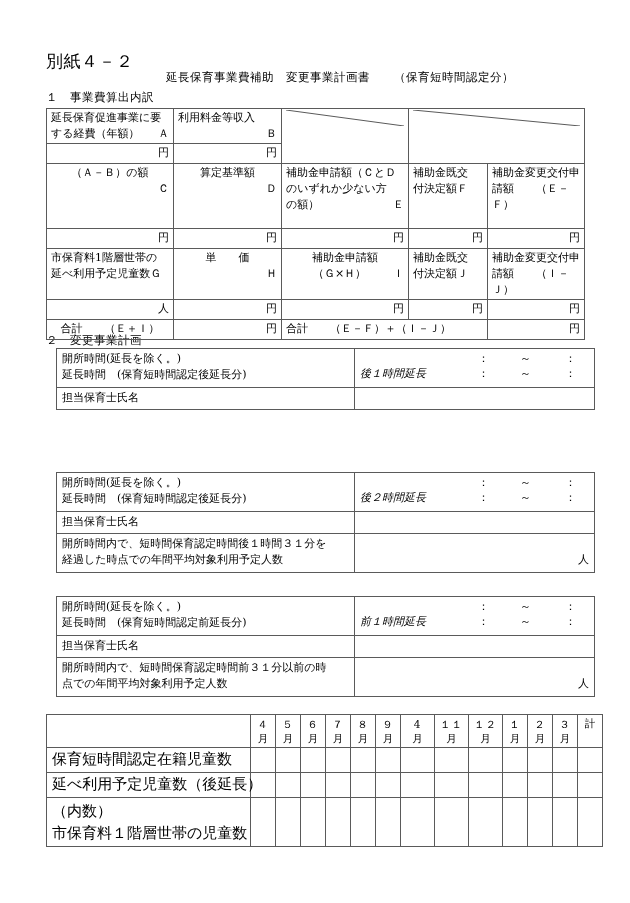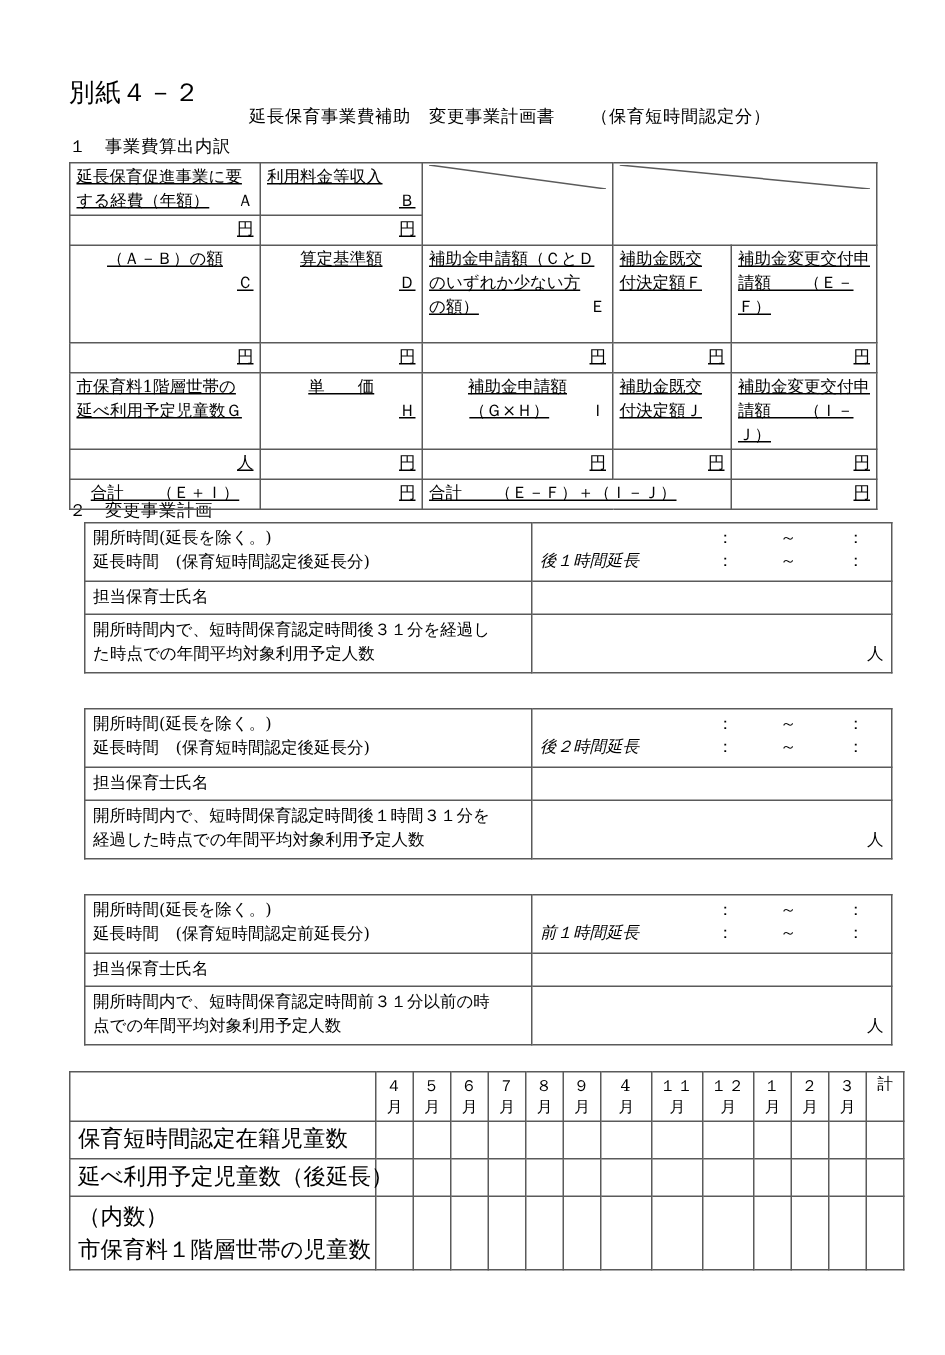--- a/index.html
+++ b/index.html
@@ -82,21 +82,20 @@
     display: block;
     width: 100%;
     height: 100%;
   }
 
   
   #table1 {
     left: 46px;
     top: 108px;
     width: 538px;
-    text-decoration: underline;
   }
   #table1 td { height: 16px; }
   .t1-unit { height: 17px !important; }
 
   
   table.sub {
     left: 56px;
     width: 538px;
   }
   table.sub td { padding: 2px 5px; }
@@ -296,30 +295,20 @@
             <span class="tlabel">後１時間延長</span>
             <span class="c1">：</span>
             <span class="tilde">～</span>
             <span class="c2">：</span>
           </span>
         </td>
       </tr>
       <tr>
         <td class="l" style="height:17px;">担当保育士氏名</td>
         <td></td>
-      </tr>
-      <tr>
-        <td class="l" style="height:34px;">
-          <span class="lab-wrap">開所時間内で、短時間保育認定時間後３１分を経過し</span>
-          <span class="lab-wrap">た時点での年間平均対象利用予定人数</span>
-        </td>
-        <td>
-          <span class="two-line">&nbsp;</span>
-          <span class="two-line r">人</span>
-        </td>
       </tr>
     </tbody>
   </table>
 
   <table class="grid sub" id="sub2">
     <colgroup>
         <col style="width:298px">
         <col style="width:240px">
       </colgroup>
     <tbody>

